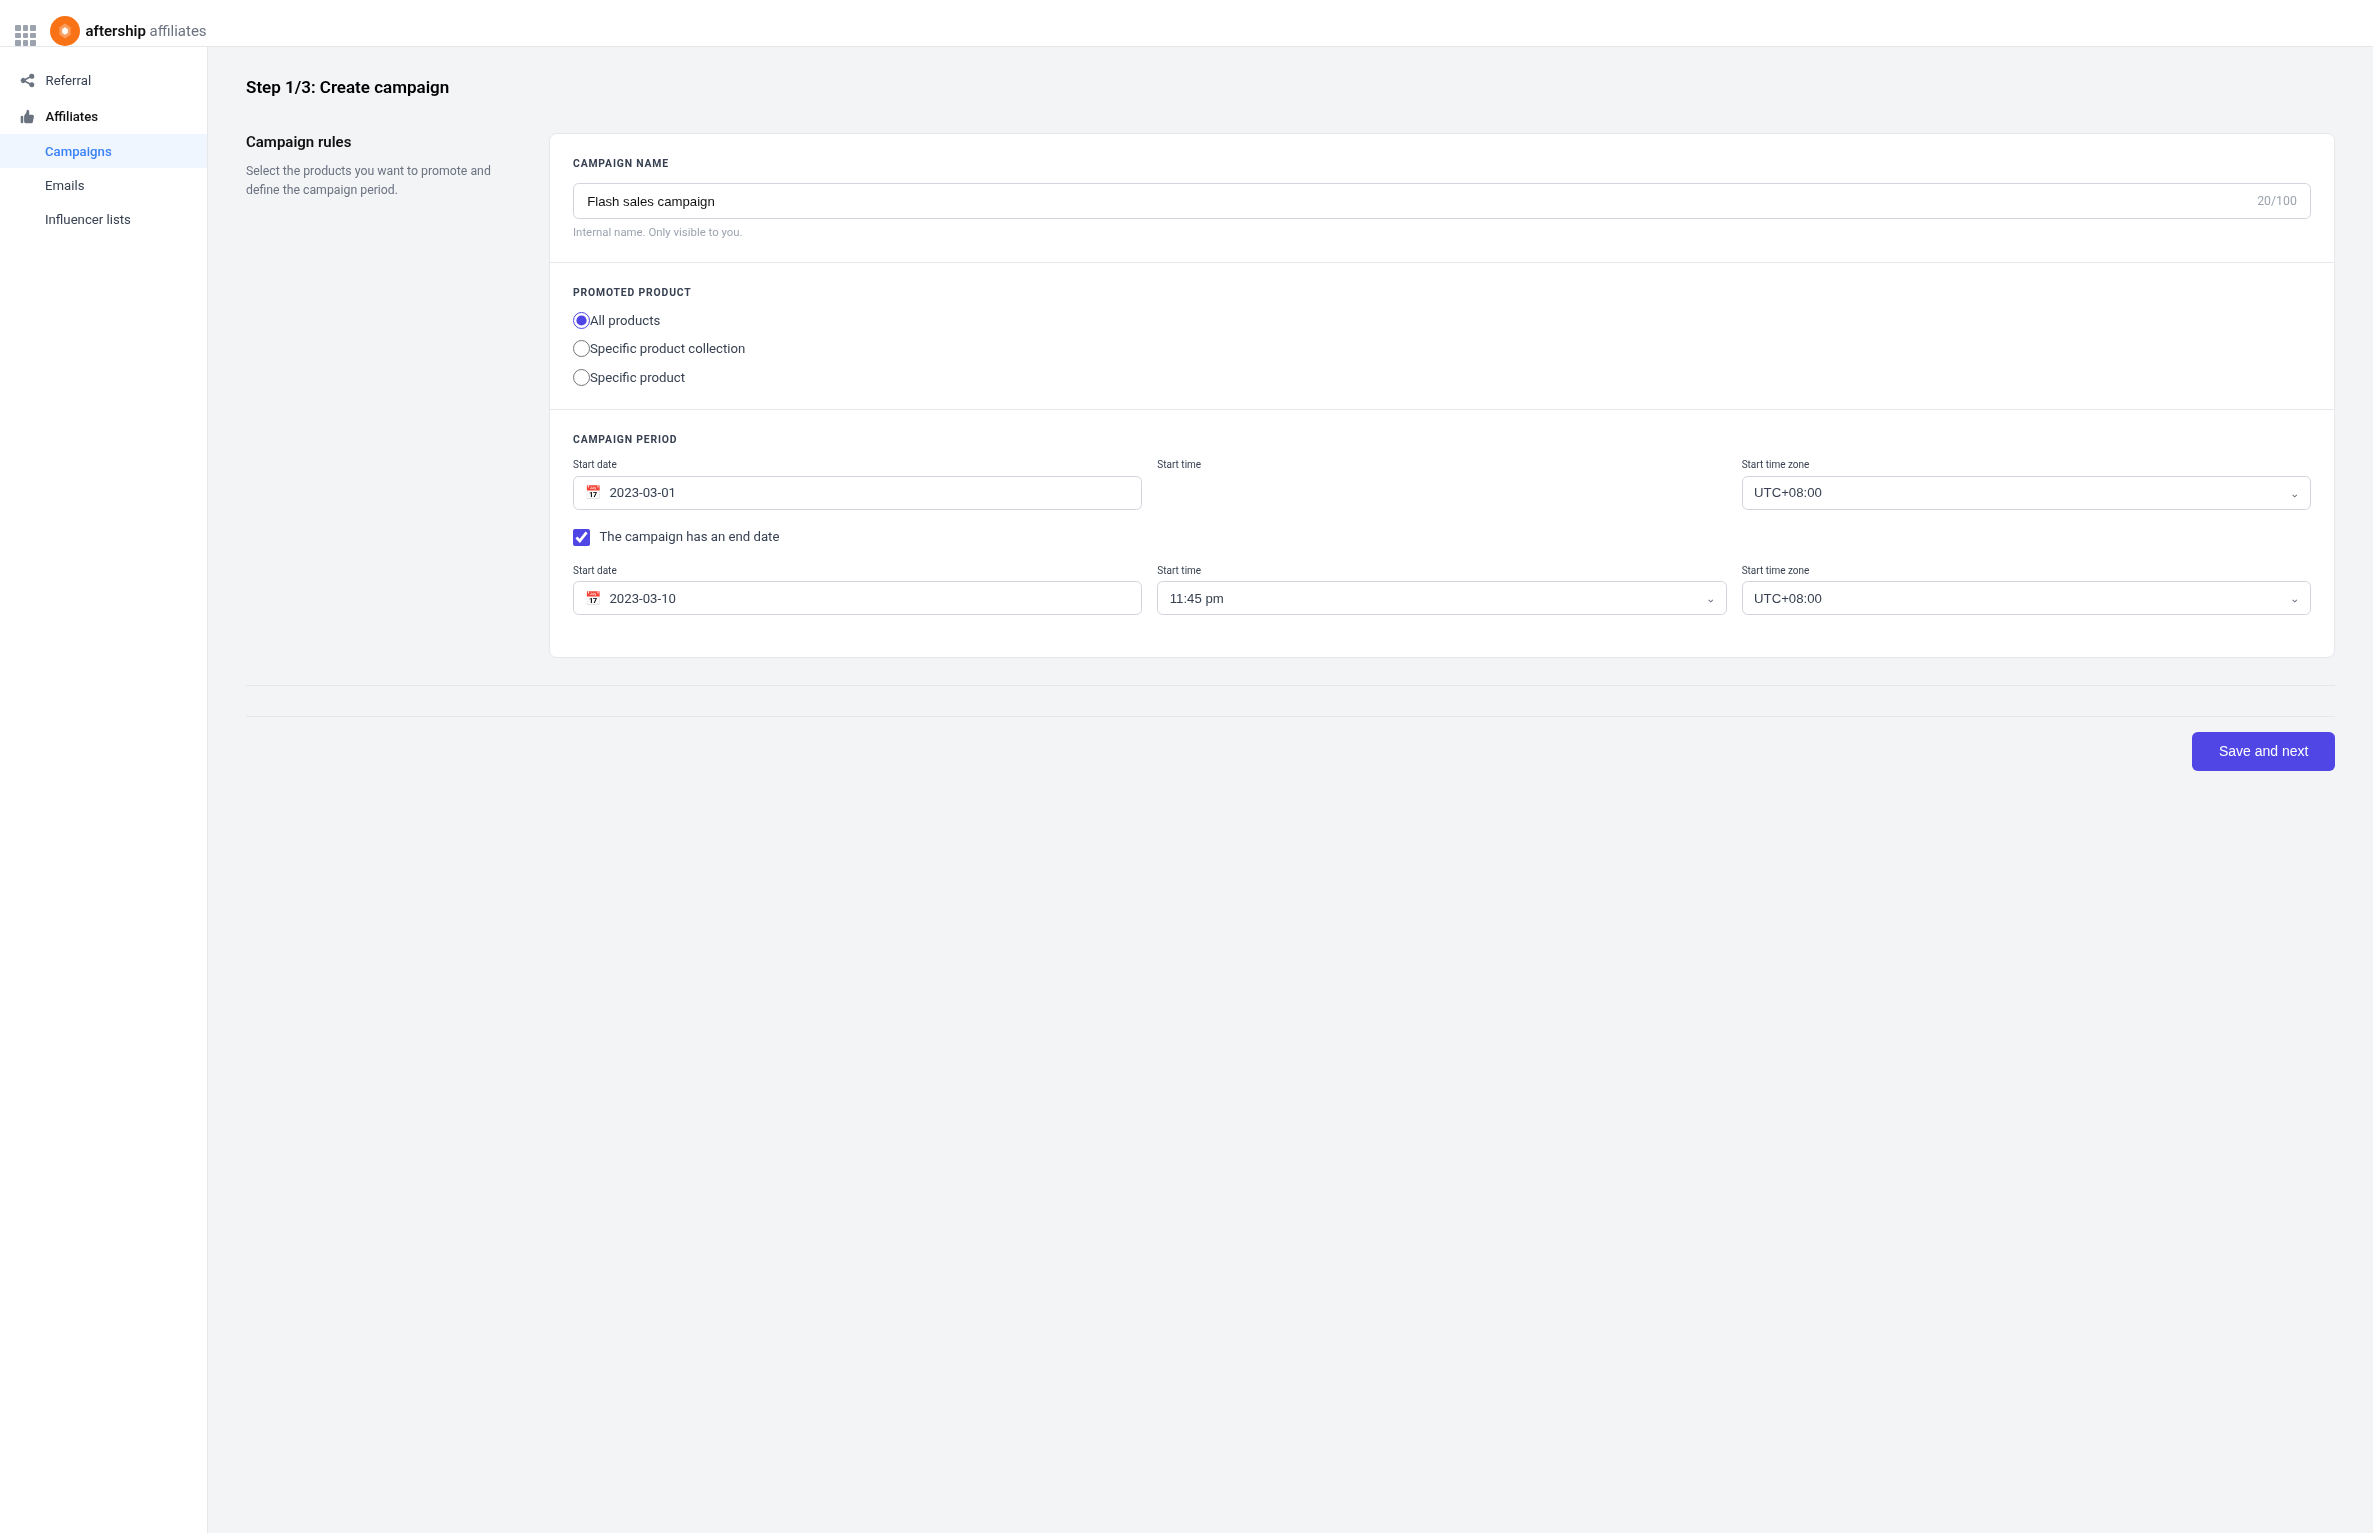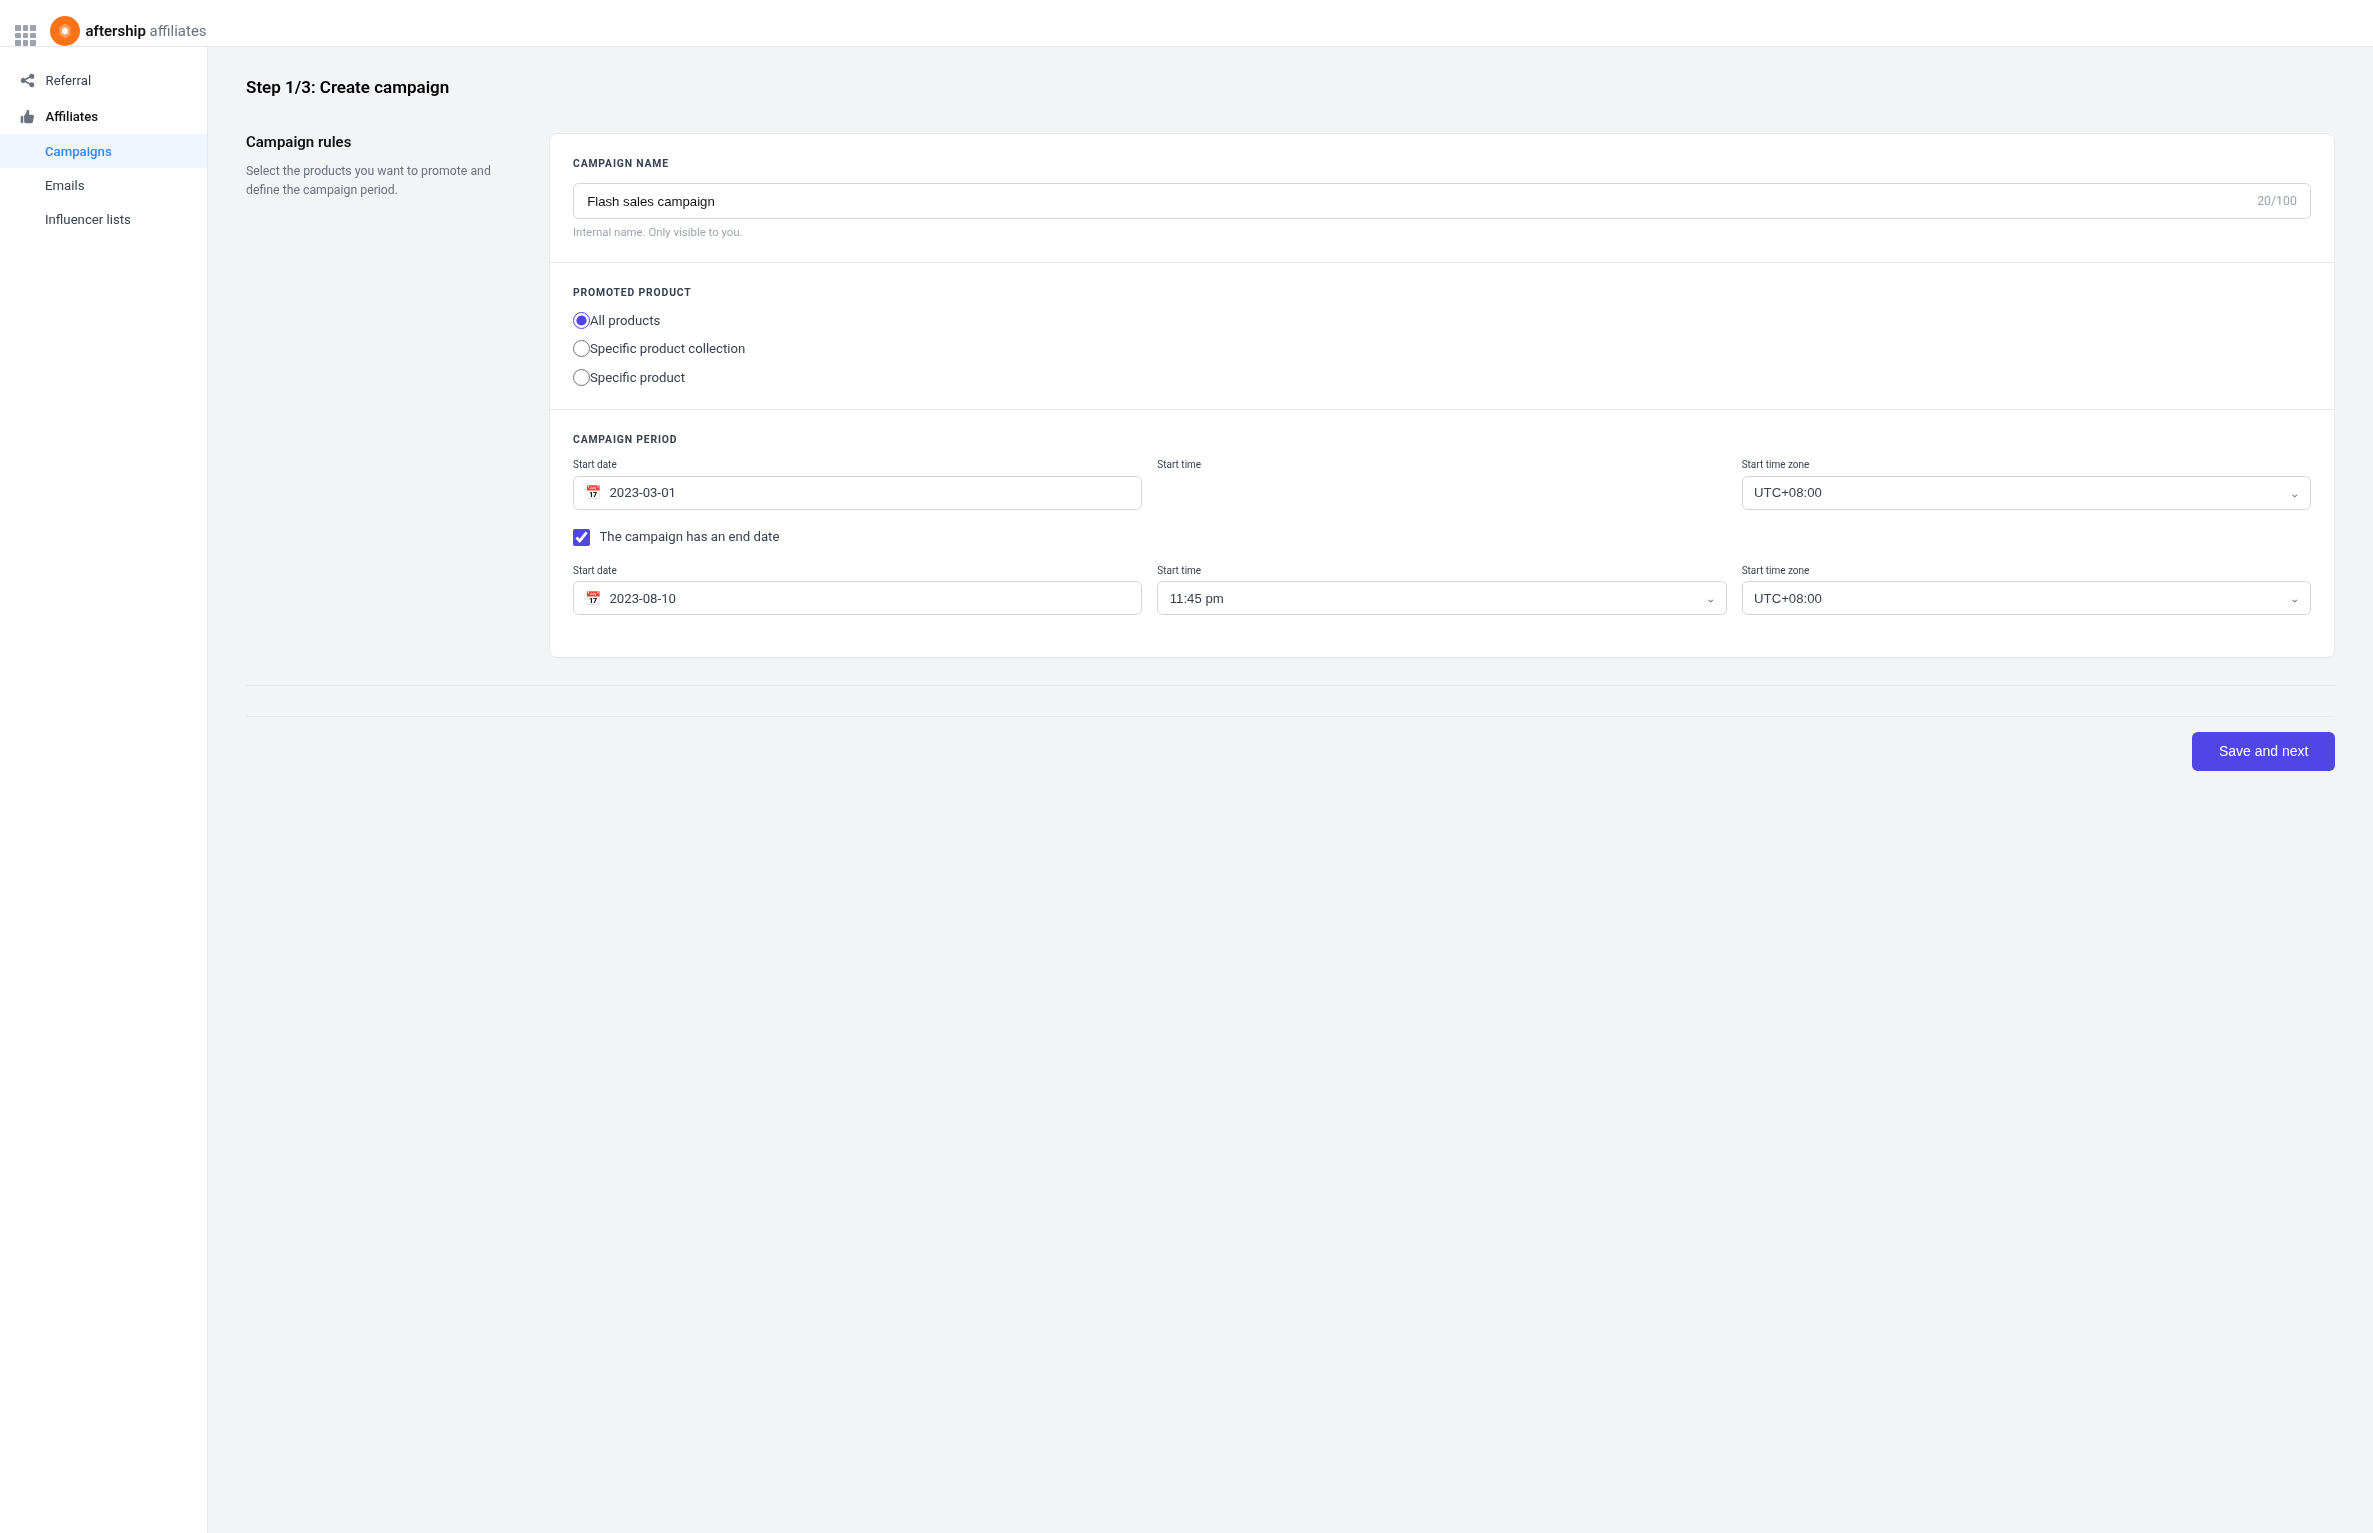--- a/index.html
+++ b/index.html
@@ -348,21 +348,21 @@
           <div class="checkbox-row">
             <input type="checkbox" id="has-end-date" checked="" style="">
             <label class="checkbox-label" for="has-end-date">The campaign has an end date</label>
           </div>
 
           <div class="period-row">
             <div>
               <div class="field-label">Start date</div>
               <div class="date-input-wrap">
                 <span class="cal-icon">📅</span>
-                <span>2023-08-10</span>
+                <span>2023-03-10</span>
               </div>
             </div>
             <div>
               <div class="field-label">Start time</div>
               <div class="select-wrap">
                 <select>
                   <option value="11:45 pm" selected="">11:45 pm</option>
                   <option value="08:00 am">08:00 am</option>
                   <option value="12:00 pm">12:00 pm</option>
                 </select>

